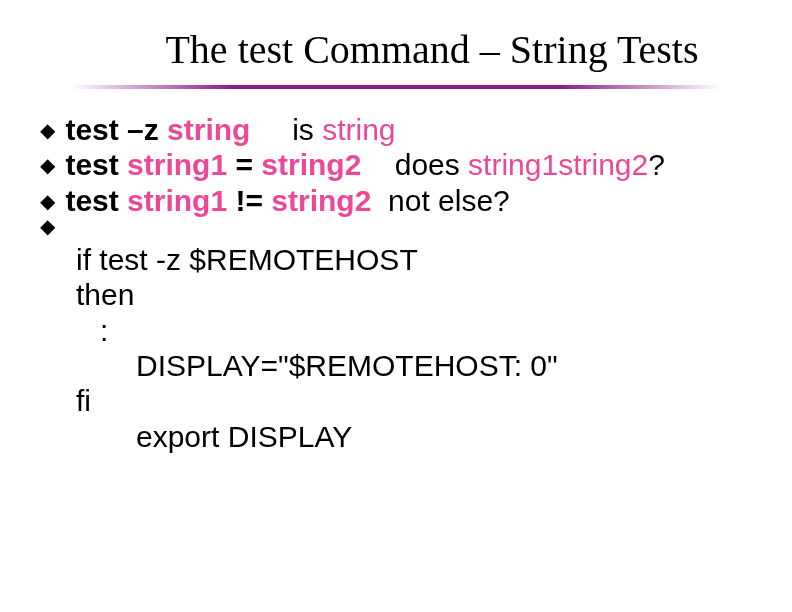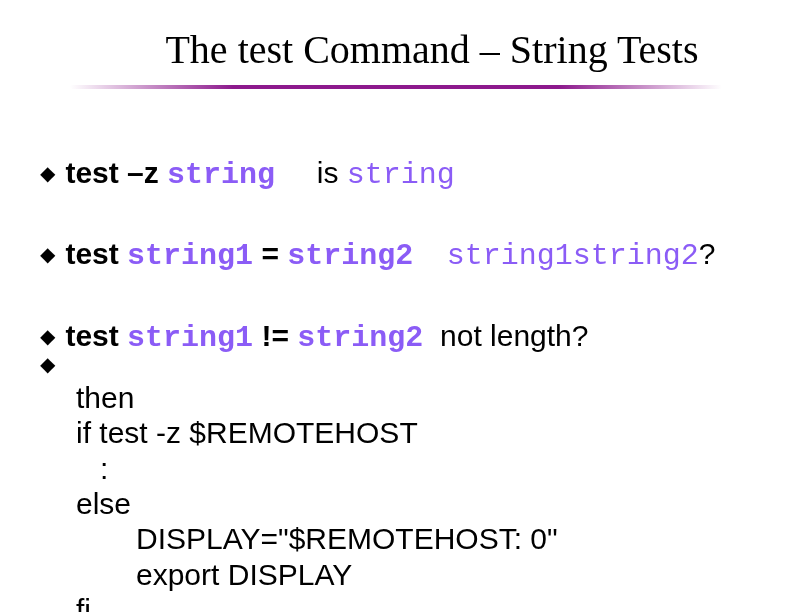--- a/index.html
+++ b/index.html
@@ -58,22 +58,22 @@
   }
   .bullet {
     flex: 0 0 auto;
     margin-right: 10px;
     color: #000;
     font-size: 20px;
     position: relative;
     top: -3px;
   }
   .bold { font-weight: 700; }
-  .purple { color: #8b5cf6; font-family: Liberation Mono, monospace; }
-  .seg { white-space: pre; margin-top: 43px; }
+  .purple { color: #ec4899; }
+  .seg { white-space: pre; }
   .codeblock {
     margin-left: 36px;
   }
   .codeblock .cline { white-space: pre; }
   .indent1 { padding-left: 24px; }
   .indent2 { padding-left: 60px; }
 </style>
 </head>
 <body>
 
@@ -95,44 +95,44 @@
     </div>
 
     <div class="line">
       <span class="bullet">◆</span>
       <span class="seg bold">test</span>
       <span class="seg bold"> </span>
       <span class="seg bold purple">string1</span>
       <span class="seg bold"> = </span>
       <span class="seg bold purple">string2</span>
       <span class="seg">    </span>
+      <span class="seg">does </span>
       <span class="seg purple">string1</span>
       <span class="seg purple">string2</span>
       <span class="seg">?</span>
     </div>
 
     <div class="line">
       <span class="bullet">◆</span>
       <span class="seg bold">test</span>
       <span class="seg bold"> </span>
       <span class="seg bold purple">string1</span>
       <span class="seg bold"> != </span>
       <span class="seg bold purple">string2</span>
       <span class="seg">  </span>
-      <span class="seg">not length?</span>
+      <span class="seg">not else?</span>
     </div>
 
     <div class="line">
       <span class="bullet">◆</span>
     </div>
 
     <div class="codeblock">
+      <div class="cline">if test -z $REMOTEHOST</div>
       <div class="cline">then</div>
-      <div class="cline">if test -z $REMOTEHOST</div>
       <div class="cline indent1">:</div>
-      <div class="cline">else</div>
       <div class="cline indent2">DISPLAY="$REMOTEHOST: 0"</div>
+      <div class="cline">fi</div>
       <div class="cline indent2">export DISPLAY</div>
-      <div class="cline">fi</div>
     </div>
 
   </div>
 </div>
 
 </body></html>

